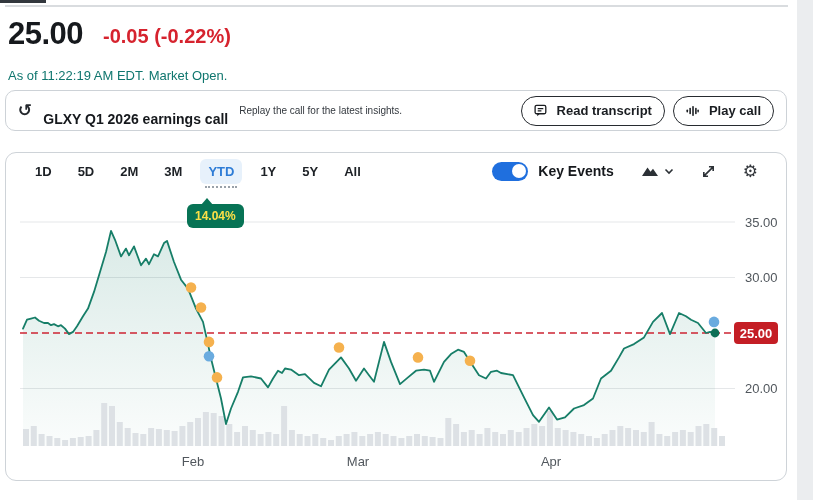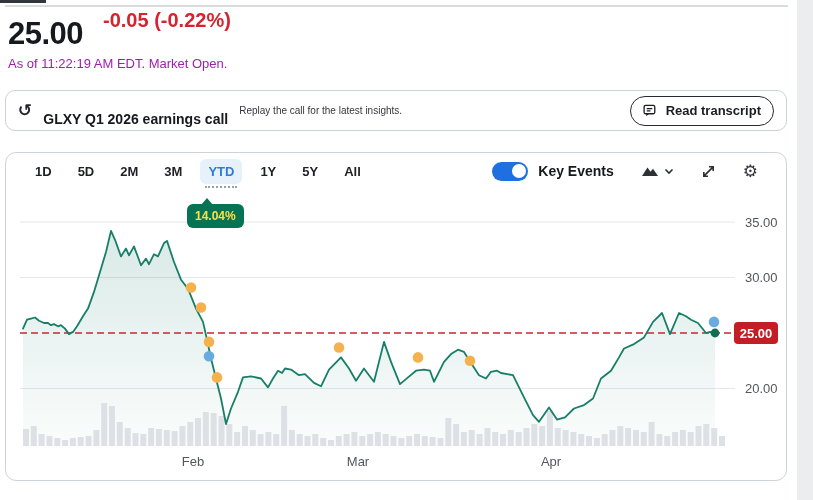--- a/index.html
+++ b/index.html
@@ -10,22 +10,22 @@
   }
   .abs{position:absolute;}
 
   
   .top-dark-seg{left:0;top:0;width:46px;height:2.5px;background:#32373d;}
   .top-divider{left:5px;top:5px;width:783px;height:1.5px;background:#d9dcdf;}
   .right-strip{left:797px;top:0;width:16px;height:500px;background:#ebedef;z-index:50;}
 
   
   .price{left:8px;top:16px;font-size:31px;font-weight:bold;letter-spacing:-0.5px;color:var(--dark-text,#16191d);}
-  .change{left:103px;top:9px;font-size:20px;font-weight:bold;color:var(--change-red,#d6232e);}
-  .asof{left:8px;top:56px;font-size:13px;color:#a21caf;}
+  .change{left:103px;top:25px;font-size:20px;font-weight:bold;color:var(--change-red,#d6232e);}
+  .asof{left:8px;top:68px;font-size:13px;color:#0f766e;}
 
   
   .banner{
     left:5px;top:90px;width:782px;height:41px;border:1.5px solid #cdd2d7;border-radius:10px;
     display:flex;align-items:center;padding:0 12px;box-sizing:border-box;gap:11px;background:#fff;
   }
   .banner .replay-ic{font-size:17px;font-weight:bold;color:#23272c;line-height:1;}
   .banner .b-title{font-size:14px;font-weight:bold;color:#15181c;white-space:nowrap;margin-top:16px;}
   .banner .b-sub{font-size:10px;color:#33383e;white-space:nowrap;}
   .banner .btns{margin-left:auto;display:flex;gap:8px;}
@@ -84,20 +84,30 @@
   <span class="b-title">GLXY Q1 2026 earnings call</span>
   <span class="b-sub">Replay the call for the latest insights.</span>
   <span class="btns">
     <button class="pill-btn">
       <svg width="13" height="13" viewBox="0 0 14 14">
         <rect x="1.2" y="1.5" width="11.5" height="9" rx="1.6" fill="none" stroke="#1a1d21" stroke-width="1.4"></rect>
         <path d="M4 5 H10 M4 7.5 H8" stroke="#1a1d21" stroke-width="1.3" fill="none"></path>
         <path d="M3.5 10.5 v2.6 l2.8 -2.6" fill="#1a1d21"></path>
       </svg>
       <span>Read transcript</span>
+    </button>
+    <button class="pill-btn">
+      <svg width="13" height="12" viewBox="0 0 14 12">
+        <rect x="0.5" y="4.5" width="1.7" height="3" rx="0.8" fill="#1a1d21"></rect>
+        <rect x="3.6" y="2.5" width="1.7" height="7" rx="0.8" fill="#1a1d21"></rect>
+        <rect x="6.7" y="0.5" width="1.7" height="11" rx="0.8" fill="#1a1d21"></rect>
+        <rect x="9.8" y="2.5" width="1.7" height="7" rx="0.8" fill="#1a1d21"></rect>
+        <rect x="12.3" y="4.5" width="1.5" height="3" rx="0.7" fill="#1a1d21"></rect>
+      </svg>
+      <span>Play call</span>
     </button>
   </span>
 </div>
 
 <div class="abs card">
   <svg id="chart-svg" width="782" height="326" viewBox="0 0 782 326">
     <defs>
       <linearGradient id="areaGrad" x1="0" y1="0" x2="0" y2="1">
         <stop offset="0" id="areaGradTop" stop-color="rgba(23,126,104,0.16)"></stop>
         <stop offset="1" id="areaGradBottom" stop-color="rgba(23,126,104,0.02)"></stop>

